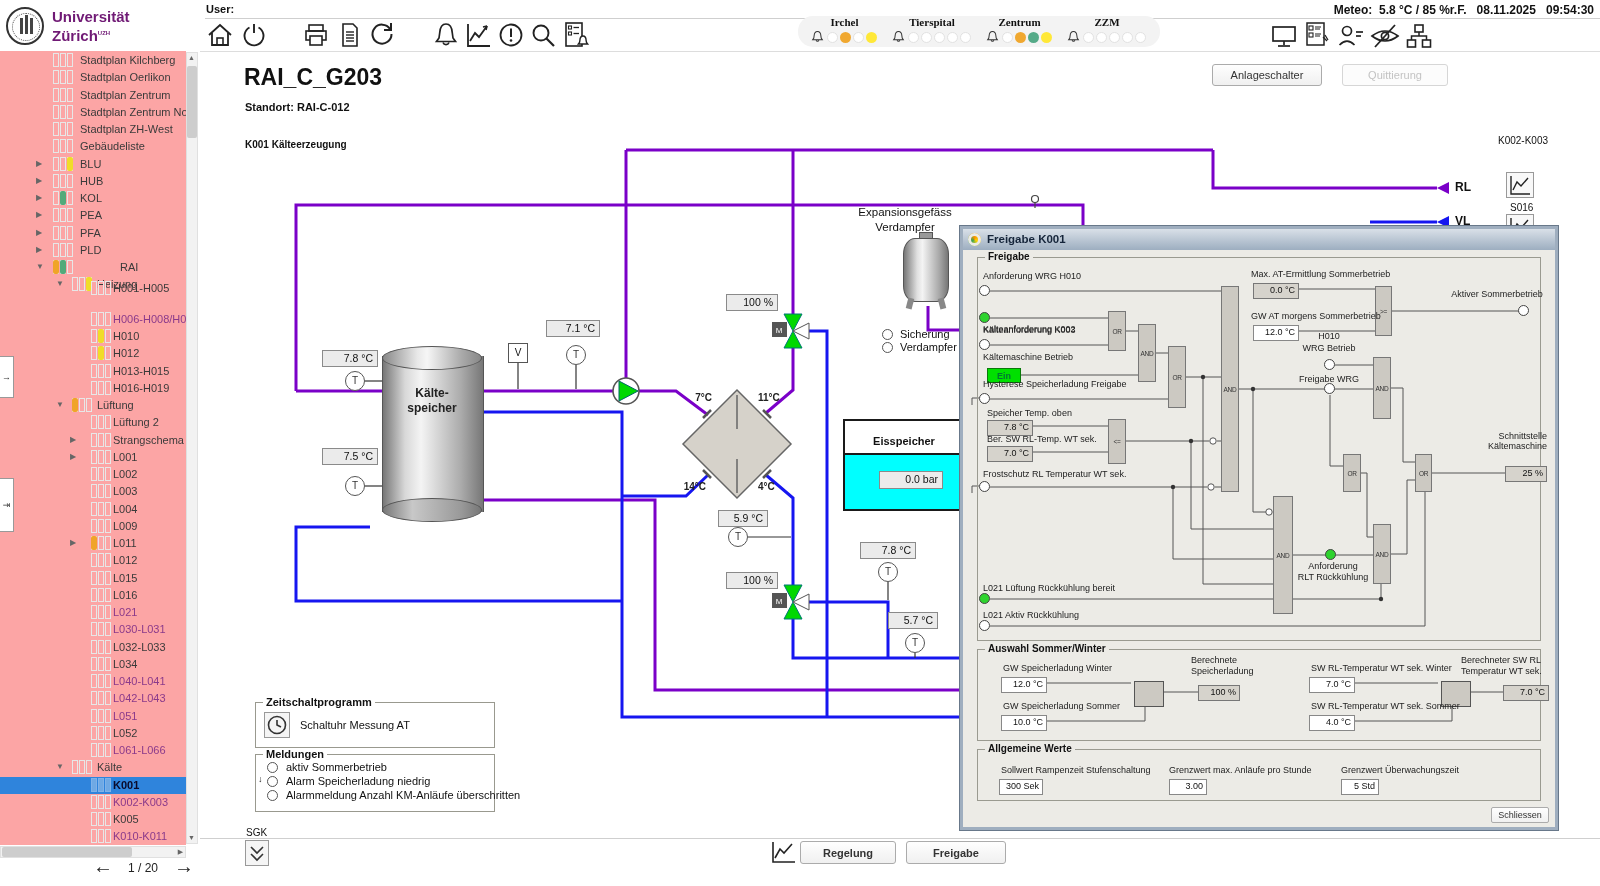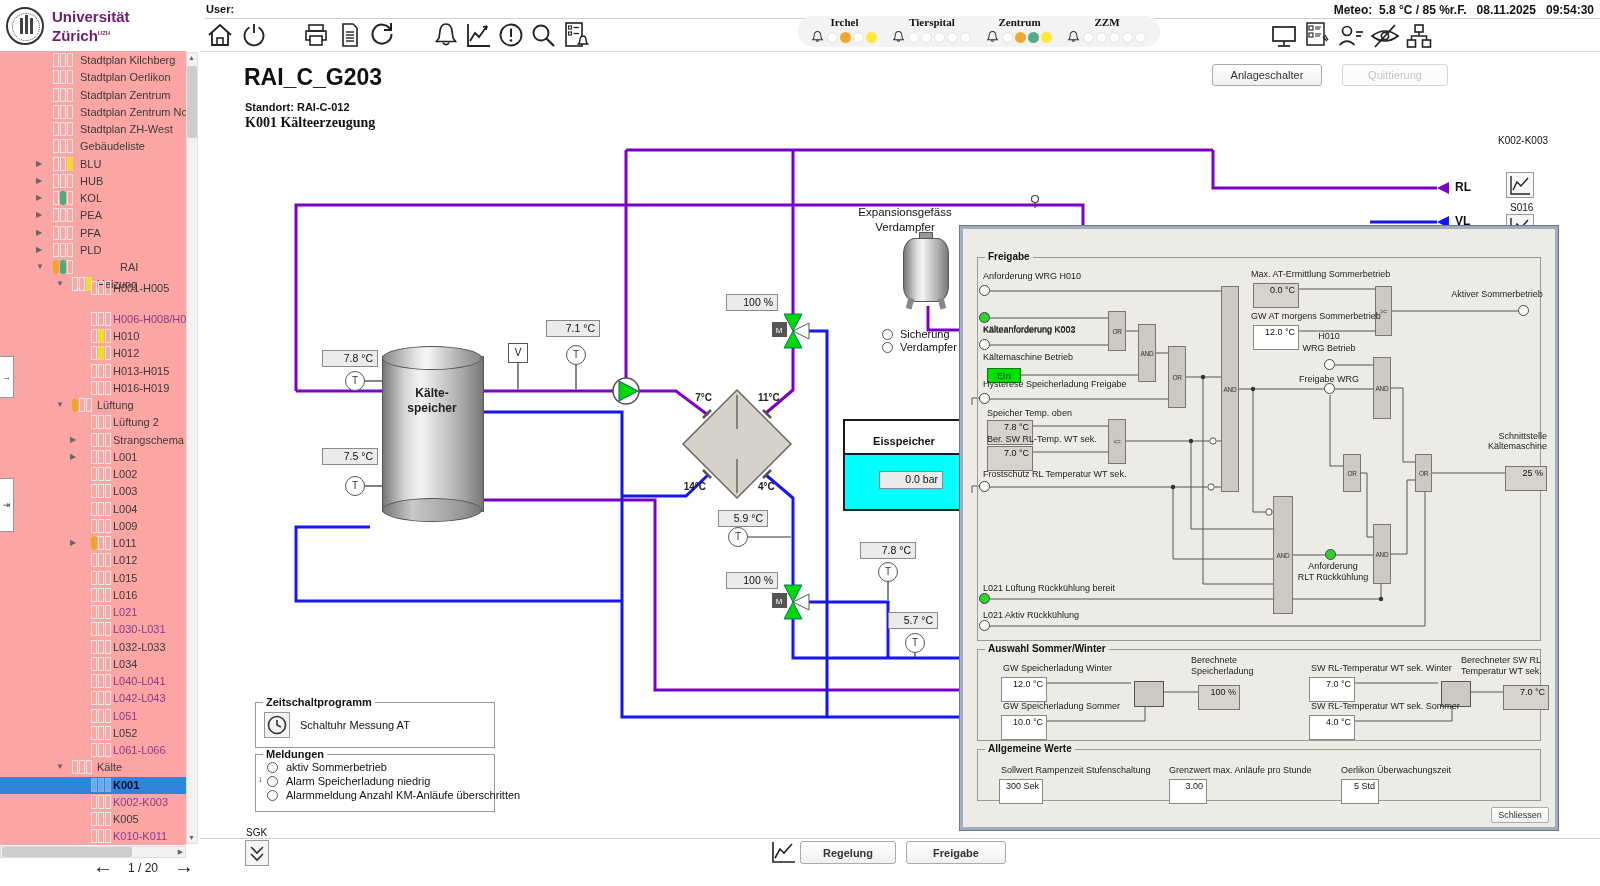--- a/index.html
+++ b/index.html
@@ -43,21 +43,21 @@
   .cgroup{display:flex;flex-direction:column;align-items:center;}
   .cname{font-size:11px;font-weight:bold;color:#111;line-height:11px;}
   .crow{display:flex;align-items:center;margin-top:1px;}
   .dot{width:11px;height:11px;border-radius:50%;margin:0 1px;box-sizing:border-box;}
   
   #dialog{position:absolute;left:960px;top:226px;width:592px;height:598px;background:#ECEBE6;
           border:3px solid #9FAEBF;outline:1px solid #68788A;box-sizing:content-box;z-index:30;}
   #dtitle{position:absolute;left:0;top:0;width:100%;height:21px;background:linear-gradient(#D9E0E8,#9DAEC0);
           font-size:11.5px;font-weight:bold;color:#15253A;line-height:21px;}
   .dlab{position:absolute;font-size:9px;color:#222;white-space:nowrap;}
-  .dv{position:absolute;height:25px;box-sizing:border-box;font-size:9px;text-align:right;padding:1px 3px 0 0;
+  .dv{position:absolute;height:16px;box-sizing:border-box;font-size:9px;text-align:right;padding:1px 3px 0 0;
       background:#D6D3CC;border:1px solid #777;color:#111;}
   .dw{background:#fff;border:1px solid #888;}
   .gate{position:absolute;background:#CCC9C2;border:1px solid #777;box-sizing:border-box;display:flex;
         align-items:center;justify-content:center;font-size:6.5px;color:#333;letter-spacing:-0.3px;}
   .dcirc{position:absolute;width:11px;height:11px;border-radius:50%;background:#fff;border:1.5px solid #444;box-sizing:border-box;}
   .dgreen{background:#2ED32E;}
   .dgrp{position:absolute;border:1px solid #9A9A90;box-sizing:border-box;}
   .dleg{position:absolute;background:#ECEBE6;padding:0 3px;font-size:10px;font-weight:bold;color:#111;white-space:nowrap;}
   .einbox{position:absolute;background:#00E000;border:1px solid #0A7A0A;font-size:9px;font-weight:bold;color:#073;
           display:flex;align-items:center;justify-content:center;box-sizing:border-box;}
@@ -541,21 +541,21 @@
 
 <div class="abs" style="left:93px;top:855px;font-size:20px;color:#222;">←</div>
 <div class="abs" style="left:128px;top:861px;font-size:12px;color:#222;">1 / 20</div>
 <div class="abs" style="left:174px;top:855px;font-size:20px;color:#222;">→</div>
 
 <div class="abs" style="left:0;top:356px;width:13px;height:40px;border:1px solid #999;border-left:none;background:#fff;font-size:9px;text-align:center;line-height:40px;color:#333;">→</div>
 <div class="abs" style="left:0;top:478px;width:13px;height:52px;border:1px solid #999;border-left:none;background:#fff;font-size:9px;text-align:center;line-height:52px;color:#333;">⇥</div>
 
 <div class="abs" style="left:244px;top:64px;font-size:23px;font-weight:bold;color:#111;">RAI_C_G203</div>
 <div class="abs" style="left:245px;top:101px;font-size:11px;font-weight:bold;">Standort: RAI-C-012</div>
-<div class="abs" style="left:245px;top:115px;font-size:14px;font-weight:bold;font-family:Liberation Serif, serif;">K001 Kälteerzeugung</div>
+<div class="abs" style="left:245px;top:139px;font-size:10px;font-weight:bold;">K001 Kälteerzeugung</div>
 <div class="btn" style="left:1212px;top:64px;width:110px;height:22px;">Anlageschalter</div>
 <div class="btn dis" style="left:1342px;top:64px;width:106px;height:22px;">Quittierung</div>
 
 <svg class="abs" style="left:0;top:0;z-index:1;" width="1600" height="886">
 
   <g stroke="#7A00C8" stroke-width="3" fill="none">
     <polyline points="296,391 296,205 1083,205 1083,227"></polyline>
     <polyline points="296,391 382,391"></polyline>
     <polyline points="482,391 613,391"></polyline>
     <polyline points="639,391 676,391 708,415"></polyline>
@@ -720,20 +720,24 @@
 <div class="abs" style="left:770px;top:840px;width:26px;height:24px;z-index:2;">
   <svg width="26" height="24" viewBox="0 0 26 24">
       <path d="M3 2 V22 H25" fill="none" stroke="#222" stroke-width="1.6"></path>
       <path d="M5 18 L10 9 L14 13 L22 4" fill="none" stroke="#222" stroke-width="1.6"></path>
     </svg>
 </div>
 <div class="btn" style="left:800px;top:841px;width:96px;height:23px;font-weight:bold;z-index:2;">Regelung</div>
 <div class="btn" style="left:906px;top:841px;width:100px;height:23px;font-weight:bold;z-index:2;">Freigabe</div>
 
 <div id="dialog">
+  <div id="dtitle">
+    <span style="position:absolute;left:5px;top:4px;width:13px;height:13px;border-radius:50%;background:conic-gradient(#F59300,#FFD400,#3AA35A,#F59300);box-shadow:inset 0 0 0 3px #ECEBE6;"></span>
+    <span style="margin-left:24px;">Freigabe K001</span>
+  </div>
 
   <svg class="abs" style="left:0;top:0;z-index:1;" width="592" height="598">
     <g stroke="#555" stroke-width="1" fill="none">
       <polyline points="27,62 258,62"></polyline>
       <polyline points="27,89 145,89"></polyline>
       <polyline points="27,116 145,116"></polyline>
       <polyline points="163,102 175,102"></polyline>
       <polyline points="58,146 175,146"></polyline>
       <polyline points="193,124 205,124"></polyline>
       <polyline points="27,170 205,170"></polyline>
@@ -870,17 +874,17 @@
   <div class="sw" style="left:478px;top:452px;z-index:2;"></div>
   <div class="dlab" style="left:498px;top:426px;width:92px;text-align:left;line-height:11px;z-index:3;">
     <span>Berechneter SW RL</span><br><span>Temperatur WT sek.</span>
   </div>
   <div class="dv" style="left:540px;top:456px;width:46px;z-index:3;">7.0 °C</div>
 
   <div class="dlab" style="left:38px;top:536px;z-index:3;">Sollwert Rampenzeit Stufenschaltung</div>
   <div class="dv dw" style="left:36px;top:550px;width:44px;z-index:3;">300 Sek</div>
   <div class="dlab" style="left:206px;top:536px;z-index:3;">Grenzwert max. Anläufe pro Stunde</div>
   <div class="dv dw" style="left:206px;top:550px;width:38px;z-index:3;">3.00</div>
-  <div class="dlab" style="left:378px;top:536px;z-index:3;">Oerlikon Überwachungszeit</div>
+  <div class="dlab" style="left:378px;top:536px;z-index:3;">Grenzwert Überwachungszeit</div>
   <div class="dv dw" style="left:378px;top:550px;width:38px;z-index:3;">5 Std</div>
 
   <div class="btn" style="left:528px;top:578px;width:58px;height:16px;font-size:9px;border-radius:2px;z-index:3;">Schliessen</div>
 </div>
 
 </body></html>

